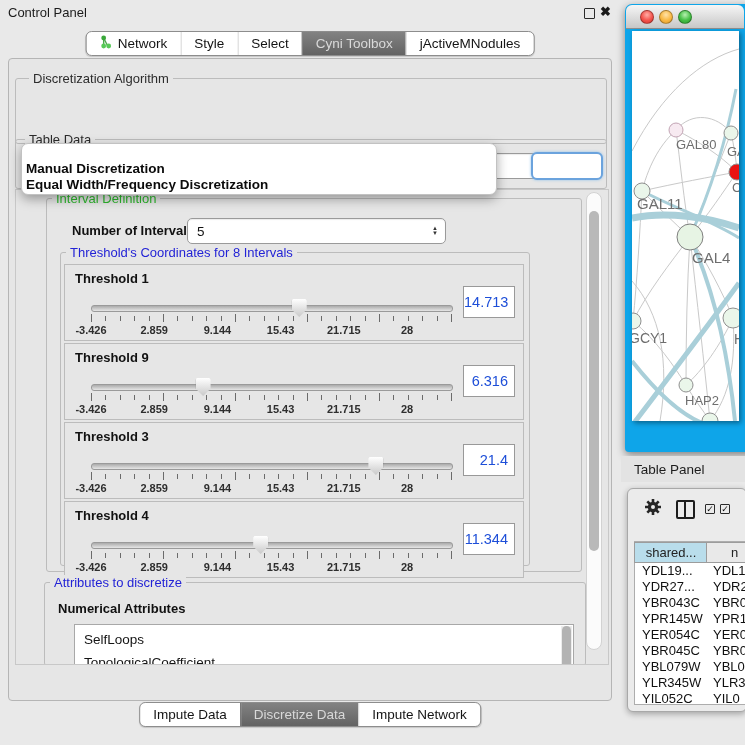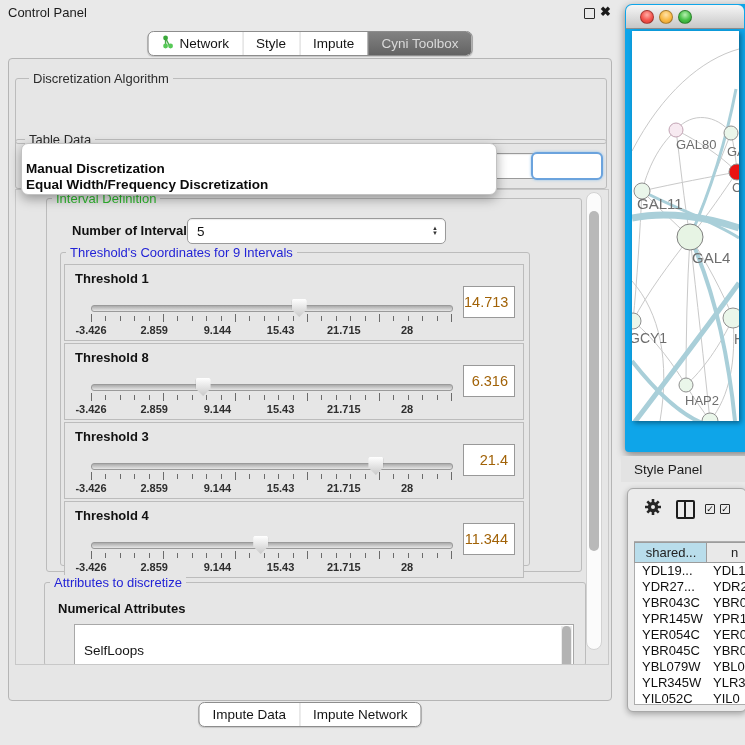--- a/index.html
+++ b/index.html
@@ -48,25 +48,25 @@
     border-radius:3px;background:linear-gradient(#ababab,#e6e6e6);}
   .thumb{position:absolute;top:-7px;width:15px;height:18px;background:linear-gradient(#ffffff,#c9c9c9);
     clip-path:polygon(8% 0,92% 0,100% 10%,100% 58%,50% 100%,0 58%,0 10%);
     filter:drop-shadow(0 0 1px #777);}
   .ticks{position:absolute;left:26px;top:49px;width:360px;height:9px;}
   .tick{position:absolute;top:2px;width:1px;height:5px;background:#6b6b6b;}
   .tick.major{top:0;height:8px;}
   .tick-labels{position:absolute;left:26px;top:59px;width:316px;height:12px;}
   .tlab{position:absolute;transform:translateX(-50%);font-size:11px;font-weight:bold;color:#2e2e2e;white-space:nowrap;}
   .t-value{position:absolute;left:398px;top:21px;width:44px;height:30px;background:#fff;
-    border:1px solid #999;font-family:"Liberation Sans",sans-serif;font-size:14.5px;color:#a16207;
+    border:1px solid #999;font-family:"Liberation Sans",sans-serif;font-size:14.5px;color:#1d4ed8;
     text-align:right;padding:0 6px 0 0;}
   
   #attr-list{position:absolute;left:58px;top:434px;width:498px;height:44px;background:#fff;border:1px solid #a8a8a8;}
-  .attr-item{font-size:13.5px;color:#141414;padding:19px 0 1px 9px;line-height:14px;}
+  .attr-item{font-size:13.5px;color:#141414;padding:8px 0 1px 9px;line-height:14px;}
   #attr-scroll{position:absolute;right:1px;top:1px;width:11px;height:42px;background:#ececec;}
   #attr-thumb{position:absolute;left:1px;top:0;width:9px;height:42px;background:#b3b3b3;border-radius:5px;}
   
   #apply-row{left:0;top:605px;width:600px;height:35px;border-top:1px solid #a8a8a8;background:#e9e9e9;
     border-radius:0 0 4px 4px;}
   #apply-btn{position:absolute;left:50%;top:7px;transform:translateX(-50%);width:66px;height:21px;
     background:linear-gradient(#fefefe,#dcdcdc);border:1px solid #8b8b8b;border-radius:5px;
     font-family:"Liberation Sans",sans-serif;font-size:13.5px;color:#111;}
   
   #net-window{left:625px;top:4px;width:139px;height:448px;background:#0ea5e9;
@@ -115,24 +115,27 @@
           <circle cx="4" cy="11" r="2.4" fill="#57c957"></circle>
           <circle cx="9" cy="11" r="2.4" fill="#57c957"></circle>
         </svg>
       </span>
       <span>Network</span>
     </div>
     <div class="item">
         <span>Style</span>
       </div>
     <div class="item">
-        <span>Impute</span>
+        <span>Select</span>
       </div>
     <div class="item sel">
         <span>Cyni Toolbox</span>
+      </div>
+    <div class="item">
+        <span>jActiveMNodules</span>
       </div>
   </div>
 
   <div class="abs" id="main-panel">
 
     <div class="abs group" style="left:6px;top:19px;width:590px;height:64px;"></div>
     <div class="group-label glabel-plain" style="left:20px;top:12px;">Discretization Algorithm</div>
     <div class="abs" id="focus-combo"></div>
 
     <div class="abs" id="algo-popup">
@@ -157,21 +160,21 @@
       <div class="abs" style="left:56px;top:33px;font-size:13px;font-weight:bold;color:#111;">Number of Intervals</div>
       <div class="combo" style="left:171px;top:28px;width:248px;height:24px;">
         <span>5</span>
         <span class="stepper">
             <span>▲</span>
             <span>▼</span>
           </span>
       </div>
 
       <div class="abs group" style="left:44px;top:62px;width:468px;height:312px;"></div>
-      <div class="group-label glabel-blue" style="left:50px;top:55px;">Threshold's Coordinates for 9 Intervals</div>
+      <div class="group-label glabel-blue" style="left:50px;top:55px;">Threshold's Coordinates for 8 Intervals</div>
 
       <div id="threshold-container">
           <div class="threshold-row" style="top: 74px;">
             <div class="t-label">Threshold 1</div>
             <div class="track">
               <div class="thumb" style="left: calc(57.7% - 8px);"></div>
             </div>
             <div class="ticks">
               <span class="tick major" style="left: 0%;"></span>
               <span class="tick" style="left: 4%;"></span>
@@ -204,21 +207,21 @@
               <span class="tlab" style="left: 0%;">-3.426</span>
               <span class="tlab" style="left: 20%;">2.859</span>
               <span class="tlab" style="left: 40%;">9.144</span>
               <span class="tlab" style="left: 60%;">15.43</span>
               <span class="tlab" style="left: 80%;">21.715</span>
               <span class="tlab" style="left: 100%;">28</span>
             </div>
             <input class="t-value" value="14.713" style="">
           </div>
           <div class="threshold-row" style="top: 153px;">
-            <div class="t-label">Threshold 8</div>
+            <div class="t-label">Threshold 9</div>
             <div class="track">
               <div class="thumb" style="left: calc(31% - 8px);"></div>
             </div>
             <div class="ticks">
               <span class="tick major" style="left: 0%;"></span>
               <span class="tick" style="left: 4%;"></span>
               <span class="tick" style="left: 8%;"></span>
               <span class="tick" style="left: 12%;"></span>
               <span class="tick" style="left: 16%;"></span>
               <span class="tick major" style="left: 20%;"></span>
@@ -340,37 +343,41 @@
             <input class="t-value" value="11.344" style="">
           </div>
         </div>
 
       <div class="abs group" style="left:28px;top:392px;width:540px;height:82px;"></div>
       <div class="group-label glabel-blue" style="left:34px;top:385px;">Attributes to discretize</div>
       <div class="abs" style="left:42px;top:411px;font-size:13px;font-weight:bold;color:#111;">Numerical Attributes</div>
       <div id="attr-list">
         <div class="list-inner">
             <div class="attr-item">SelfLoops</div>
+            <div class="attr-item">TopologicalCoefficient</div>
             <div class="attr-item">BetweennessCentrality</div>
           </div>
         <div id="attr-scroll">
             <div id="attr-thumb"></div>
           </div>
       </div>
 
       <div class="vscroll" style="left:570px;top:2px;width:14px;height:456px;">
         <div class="vthumb" style="top:18px;height:340px;"></div>
       </div>
     </div>
 
   </div>
 
   <div class="abs seg" id="bottom-tabs">
     <div class="item">
         <span>Impute Data</span>
+      </div>
+    <div class="item sel">
+        <span>Discretize Data</span>
       </div>
     <div class="item">
         <span>Impute Network</span>
       </div>
   </div>
 </div>
 
 <div class="abs" id="net-window">
   <div id="net-titlebar">
     <div class="tl" id="tl-red"></div>
@@ -420,21 +427,21 @@
         <text x="5" y="178" font-size="15" fill="#6e6e6e">GAL11</text>
         <text x="60" y="232" font-size="15" fill="#6e6e6e">GAL4</text>
         <text x="-3" y="312" font-size="14" fill="#6e6e6e">GCY1</text>
         <text x="102" y="313" font-size="14" fill="#6e6e6e">H</text>
         <text x="53" y="374" font-size="13" fill="#6e6e6e">HAP2</text>
       </svg>
   </div>
 </div>
 
 <div class="abs" id="tp-header">
-  <span>Style Panel</span>
+  <span>Table Panel</span>
 </div>
 
 <div class="abs" id="table-panel">
   <div class="abs" style="left:16px;top:9px;">
     <svg width="18" height="18" viewBox="0 0 18 18">
       <g stroke="#262626" stroke-width="2.6">
         <line x1="9" y1="1" x2="9" y2="17"></line>
           <line x1="1" y1="9" x2="17" y2="9"></line>
         <line x1="3.3" y1="3.3" x2="14.7" y2="14.7"></line>
           <line x1="14.7" y1="3.3" x2="3.3" y2="14.7"></line>

